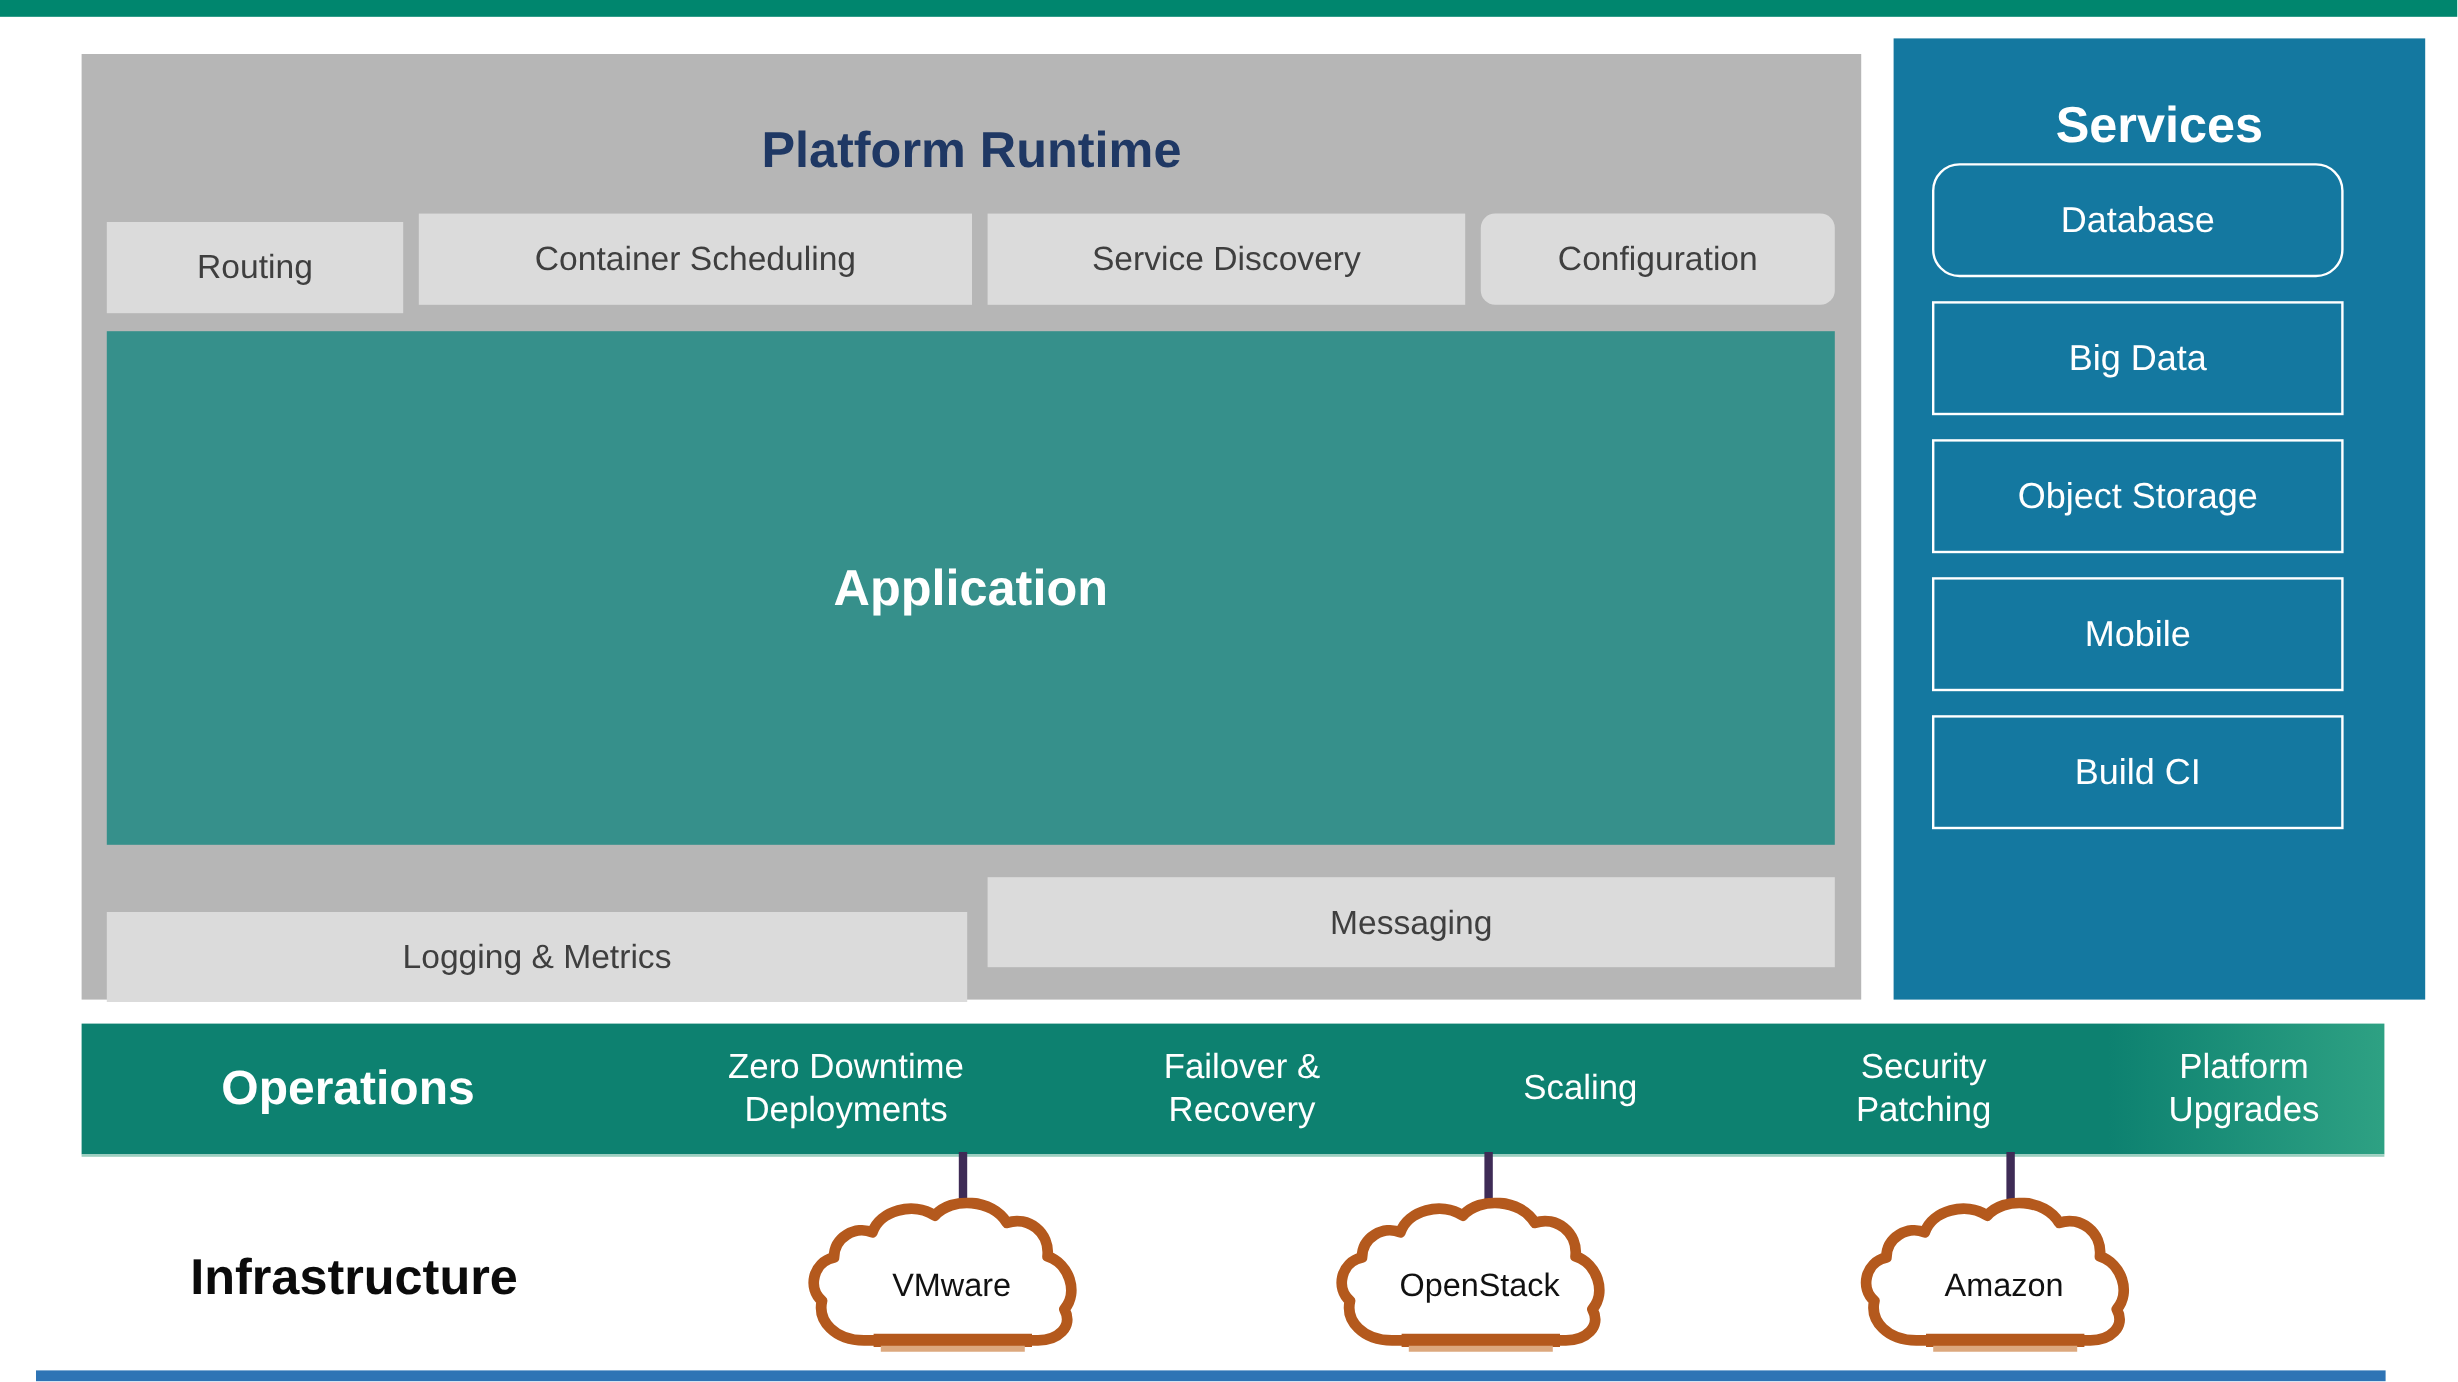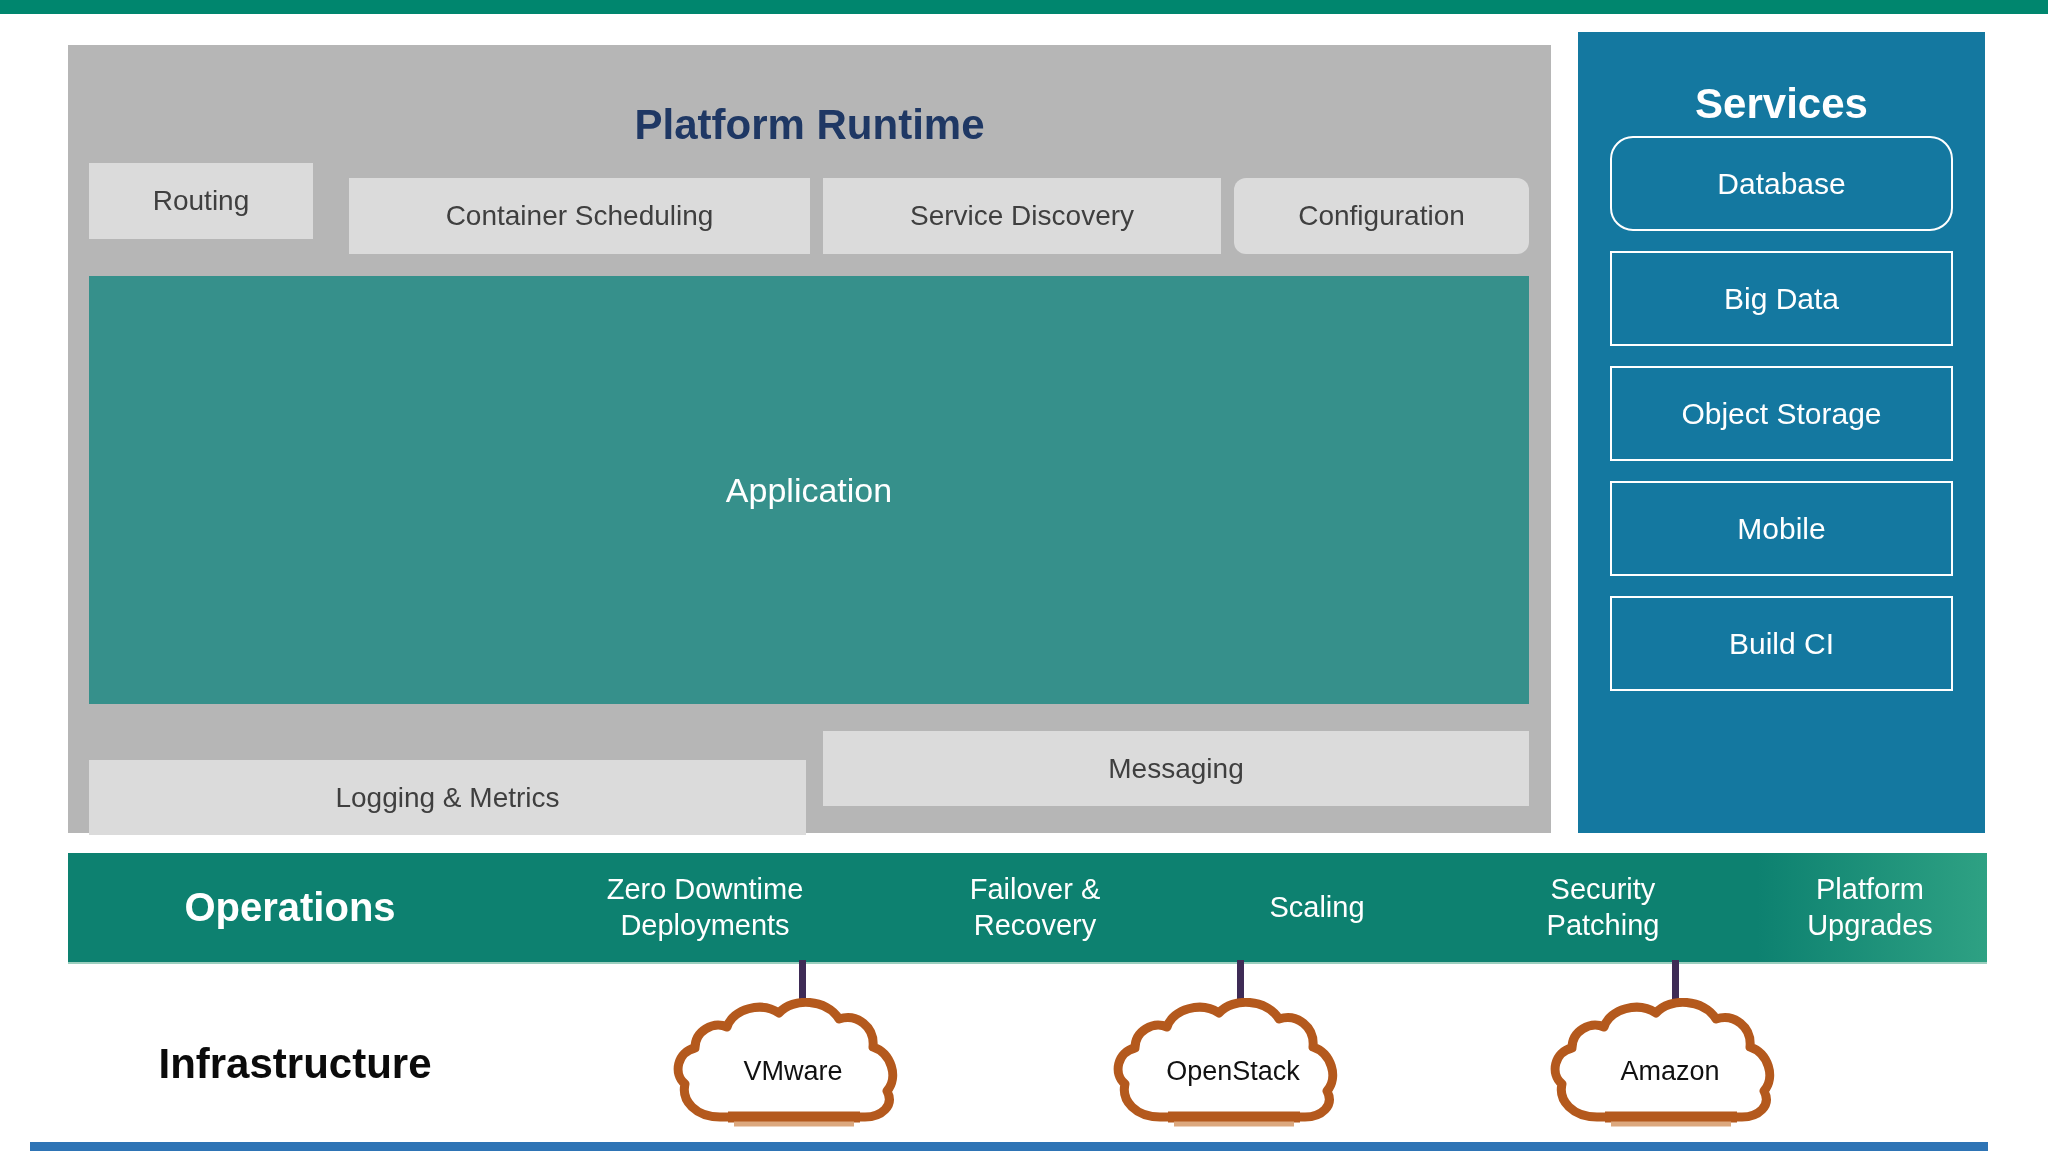--- a/index.html
+++ b/index.html
@@ -9,24 +9,24 @@
   .top-bar{position:absolute;left:0;top:0;width:2048px;height:14px;background:#00866E;}
 
   
   .runtime-panel{position:absolute;left:68px;top:45px;width:1483px;height:788px;background:#B6B6B6;}
   .runtime-title{position:absolute;left:0;top:56px;width:100%;text-align:center;
                  font-size:42px;font-weight:bold;color:#1F3864;}
   .gbox{position:absolute;background:#DBDBDB;color:#3F3F3F;font-size:28px;
         display:flex;align-items:center;justify-content:center;text-align:center;}
   .app-box{position:absolute;left:21px;top:231px;width:1440px;height:428px;background:#36908B;
            display:flex;align-items:center;justify-content:center;}
-  .app-label{font-size:34px;font-weight:normal;color:#fff;}
+  .app-label{font-size:42px;font-weight:bold;color:#fff;}
 
   
-  .services-panel{position:absolute;left:1578px;top:32px;width:407px;height:801px;background:#1478A0;}
+  .services-panel{position:absolute;left:1578px;top:32px;width:407px;height:801px;background:#1478A0;padding-left:36px;}
   .services-title{position:absolute;left:0;top:48px;width:100%;text-align:center;
                   font-size:42px;font-weight:bold;color:#fff;}
   .sbox{position:absolute;left:32px;width:343px;height:95px;border:2px solid #fff;
         box-sizing:border-box;color:#fff;font-size:30px;
         display:flex;align-items:center;justify-content:center;}
 
   
   .operations-bar{position:absolute;left:68px;top:853px;width:1919px;height:109px;
                   background:linear-gradient(90deg,#0D8170 0%,#0D8170 88%,#2EA183 100%);
                   border-bottom:2px solid #9CCFBF;box-sizing:content-box;}
@@ -48,21 +48,21 @@
 </head>
 <body>
 
 <div class="stage">
 
   <div class="top-bar"></div>
 
   <div class="runtime-panel">
     <div class="runtime-title">Platform Runtime</div>
 
-    <div class="gbox" style="left:21px;top:118px;width:224px;height:76px;">Routing</div>
+    <div class="gbox" style="left:21px;top:140px;width:247px;height:76px;">Routing</div>
     <div class="gbox" style="left:281px;top:133px;width:461px;height:76px;">Container Scheduling</div>
     <div class="gbox" style="left:755px;top:133px;width:398px;height:76px;">Service Discovery</div>
     <div class="gbox" style="left:1166px;top:133px;width:295px;height:76px;border-radius:12px;">Configuration</div>
 
     <div class="app-box">
       <span class="app-label">Application</span>
     </div>
 
     <div class="gbox" style="left:21px;top:715px;width:717px;height:75px;">Logging &amp; Metrics</div>
     <div class="gbox" style="left:755px;top:686px;width:706px;height:75px;">Messaging</div>

